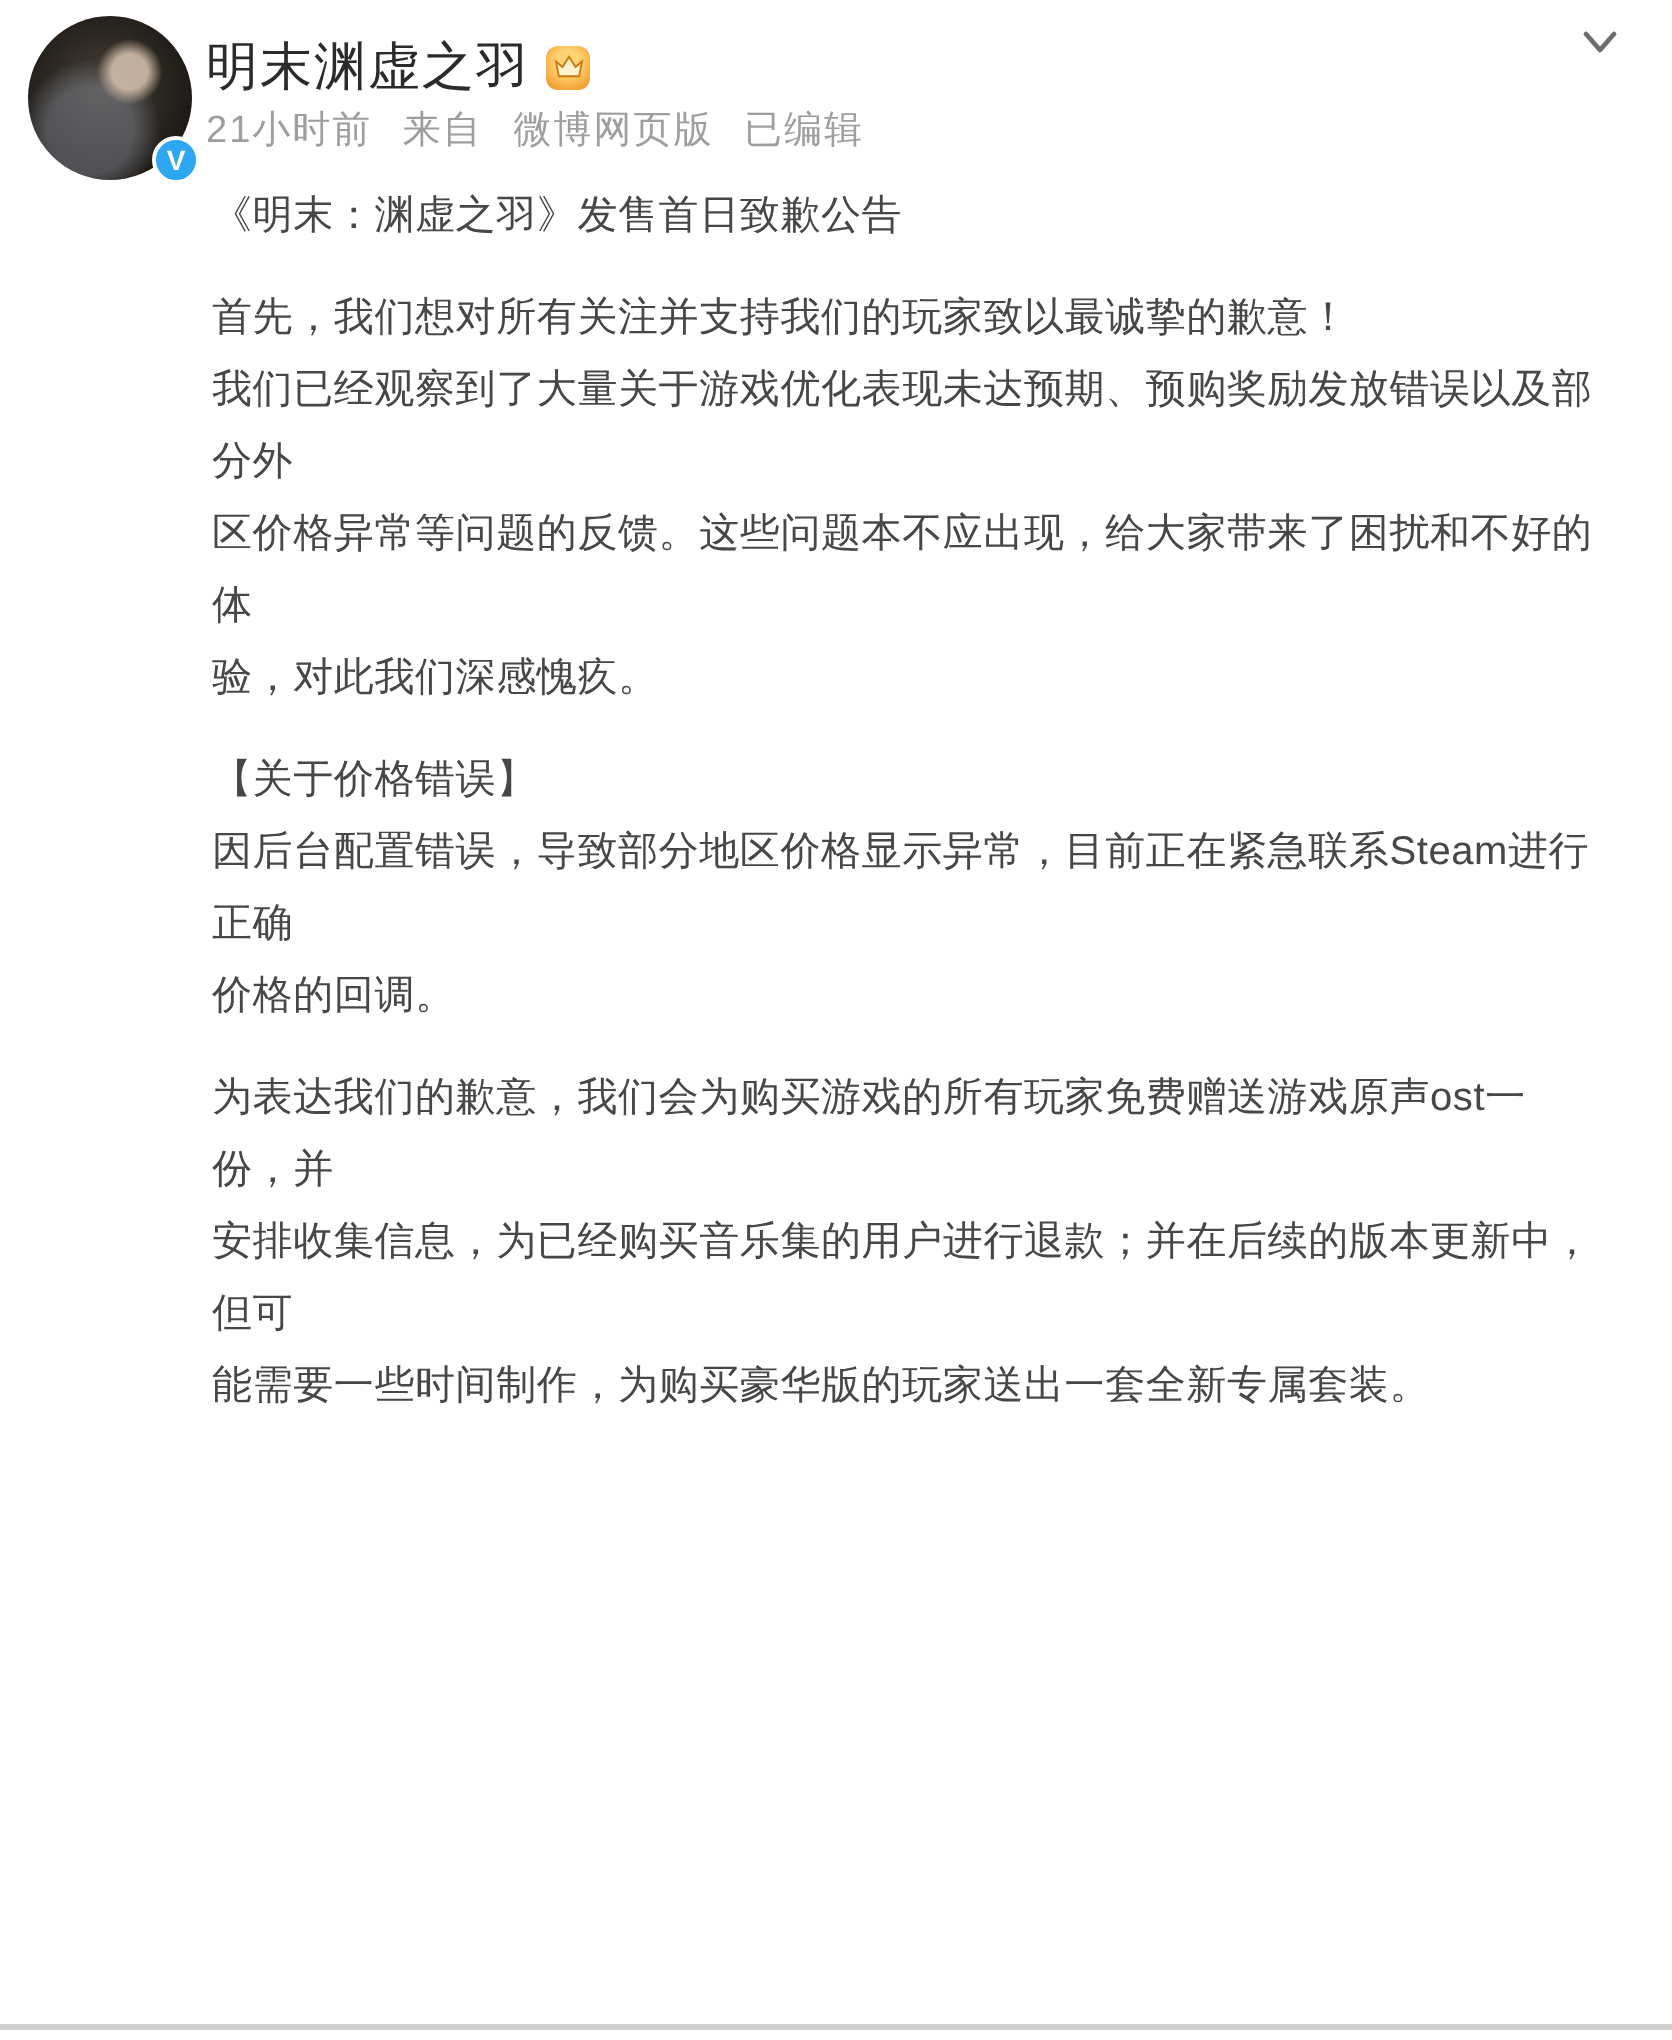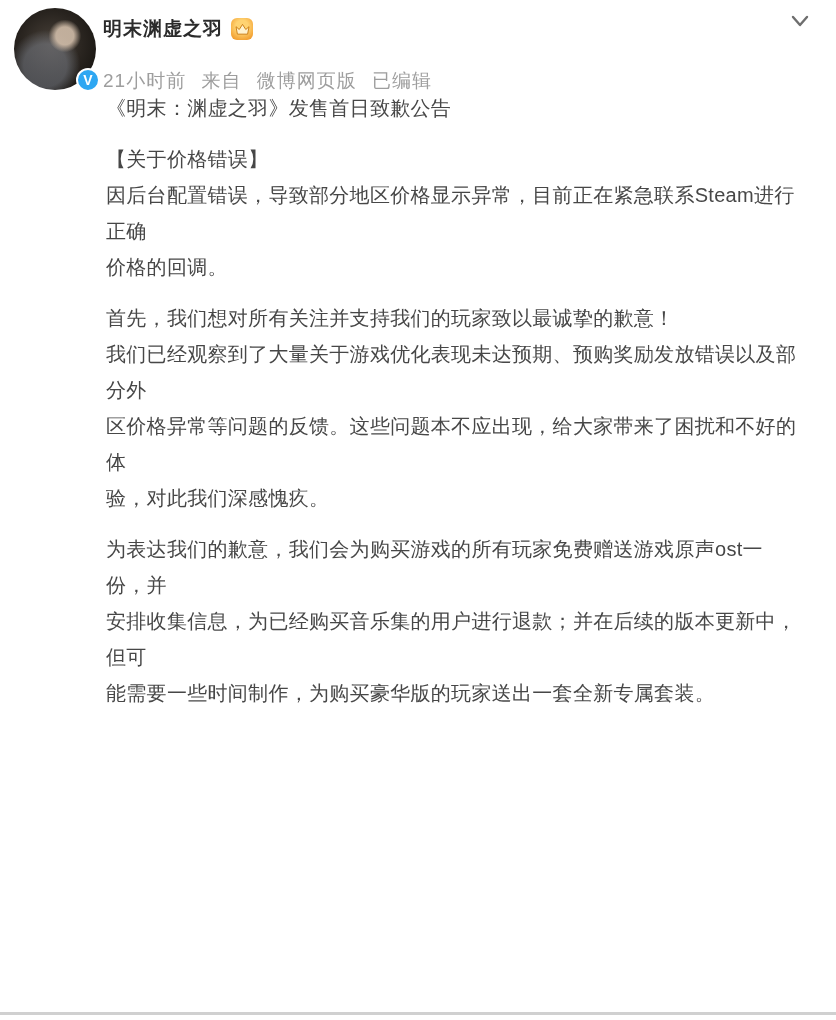--- a/index.html
+++ b/index.html
@@ -27,25 +27,25 @@
       radial-gradient(circle at 62% 34%, rgba(208,188,168,0.9) 0 12%, rgba(208,188,168,0) 22%),
       radial-gradient(circle at 38% 70%, rgba(120,125,135,0.55) 0 28%, rgba(120,125,135,0) 46%),
       radial-gradient(circle at 46% 44%, #4a423a 0%, #2a2520 48%, #0d0b08 100%);
   }
   .verified-badge{
     position:absolute;left:62px;top:60px;width:24px;height:24px;border-radius:50%;
     background:var(--verified-blue);border:2px solid #fff;box-sizing:border-box;
     color:#fff;font-weight:bold;font-size:14px;line-height:20px;text-align:center;
   }
   .name-row{position:absolute;left:103px;top:16px;display:flex;align-items:center;gap:8px;}
-  .author-name{font-size:19px;font-weight:bold;color:var(--name-color);letter-spacing:1px;}
+  .author-name{font-size:26px;font-weight:normal;color:var(--name-color);letter-spacing:1px;}
   .vip-badge{width:22px;height:22px;display:inline-flex;align-items:center;justify-content:center;
     background:radial-gradient(circle at 50% 38%, #ffd372 0 35%, #f3a234 80%, #e08a1e 100%);
     border-radius:6px;color:#b05f00;font-size:13px;line-height:1;}
-  .meta-row{position:absolute;left:103px;top:68px;font-size:19px;color:var(--meta-color);letter-spacing:1px;}
+  .meta-row{position:absolute;left:103px;top:52px;font-size:19px;color:var(--meta-color);letter-spacing:1px;}
   .meta-row span{margin-right:9px;}
   .chevron{position:absolute;right:22px;top:10px;width:28px;height:22px;cursor:pointer;}
   
   .body{
     padding:0 20px 0 90px;font-size:20px;line-height:36px;color:var(--text-color);
     letter-spacing:0.3px;
   }
   .para{margin:15px 16px;}
   .para:first-child{margin-top:2px;}
   .inline-link{color:var(--link-color);cursor:pointer;white-space:nowrap;}
@@ -81,20 +81,20 @@
     <div class="chevron">
       <svg width="28" height="22" viewBox="0 0 28 22">
         <polyline points="7,7 14,15 21,7" fill="none" stroke="#6e6e6e" stroke-width="2.4" stroke-linecap="round" stroke-linejoin="round"></polyline>
       </svg>
     </div>
   </div>
 
   <div class="body">
     <p class="para">《明末：渊虚之羽》发售首日致歉公告</p>
     <div id="post-paragraphs">
+        <p class="para"><span>首先，我们想对所有关注并支持我们的玩家致以最诚挚的歉意！<br>我们已经观察到了大量关于游戏优化表现未达预期、预购奖励发放错误以及部分外<br>区价格异常等问题的反馈。这些问题本不应出现，给大家带来了困扰和不好的体<br>验，对此我们深感愧疚。</span></p>
         <p class="para"><span>【关于价格错误】<br>因后台配置错误，导致部分地区价格显示异常，目前正在紧急联系Steam进行正确<br>价格的回调。</span></p>
-        <p class="para"><span>首先，我们想对所有关注并支持我们的玩家致以最诚挚的歉意！<br>我们已经观察到了大量关于游戏优化表现未达预期、预购奖励发放错误以及部分外<br>区价格异常等问题的反馈。这些问题本不应出现，给大家带来了困扰和不好的体<br>验，对此我们深感愧疚。</span></p>
         <p class="para"><span>为表达我们的歉意，我们会为购买游戏的所有玩家免费赠送游戏原声ost一份，并<br>安排收集信息，为已经购买音乐集的用户进行退款；并在后续的版本更新中，但可<br>能需要一些时间制作，为购买豪华版的玩家送出一套全新专属套装。</span></p>
       </div>
   </div>
 
   <div class="bottom-divider"></div>
 </div>
 
 </body></html>

